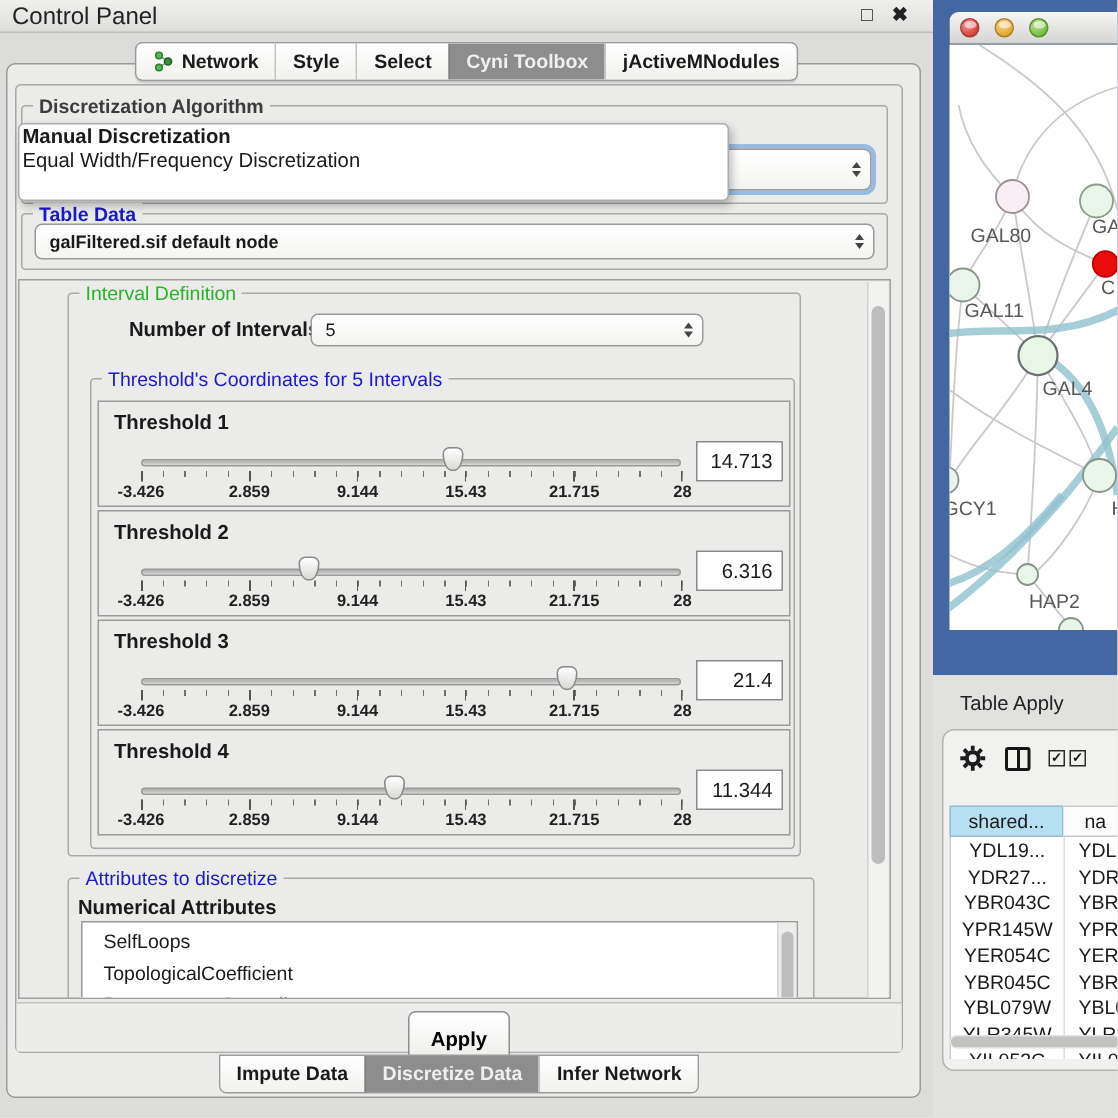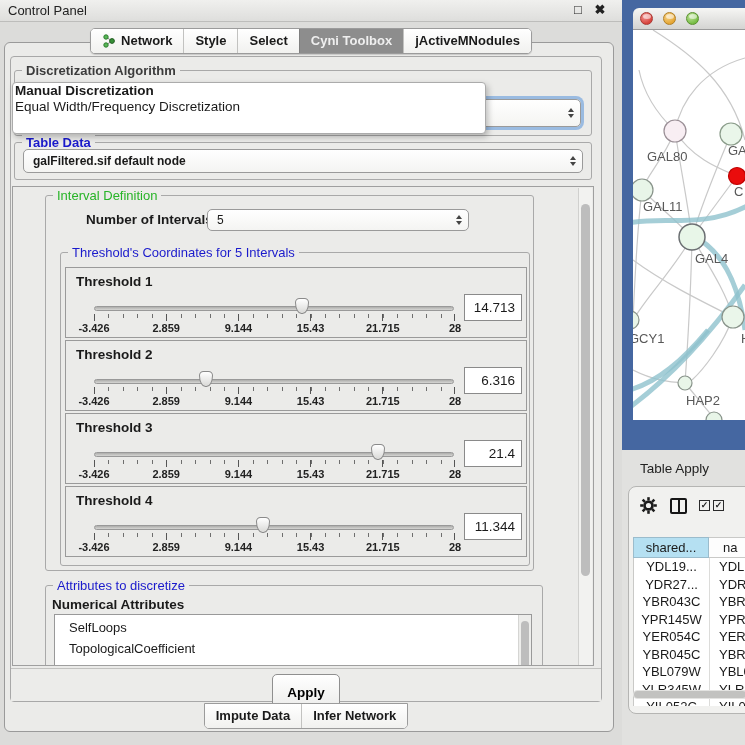--- a/index.html
+++ b/index.html
@@ -2,21 +2,21 @@
 <html><head>
 <meta charset="utf-8">
 <style>
   * { margin:0; padding:0; box-sizing:border-box; }
   html,body { width:745px; height:745px; }
   body { font-family:"Liberation Sans", sans-serif; background:#dcdcda; position:relative; overflow:hidden; color:#1a1a1a; }
   .abs { position:absolute; }
 
   
   .titlebar { left:0; top:0; width:622px; height:22px; background:linear-gradient(#f0f0ee,#deded c); background:linear-gradient(#f0f0ee,#dededc); border-bottom:1px solid #bdbdbb; }
-  .titlebar .t { position:absolute; left:8px; top:3px; font-size:13px; color:#222; }
+  .titlebar .t { position:absolute; left:8px; top:3px; font-size:16px; color:#222; }
   .win-btn { position:absolute; top:2px; font-size:13px; color:#222; width:16px; text-align:center; cursor:default; }
 
   .tabstrip { display:flex; justify-content:center; z-index:3; }
   .seg { display:flex; border:1px solid #9b9b9b; border-radius:5px; overflow:hidden; background:#fff; box-shadow:0 1px 1px rgba(0,0,0,.15); }
   .seg .tab { padding:4px 11px 5px; font-size:13px; font-weight:bold; background:linear-gradient(#ffffff,#f1f1ef); border-left:1px solid #c2c2c0; display:flex; align-items:center; gap:5px; white-space:nowrap; }
   .seg .tab:first-child { border-left:none; }
   .seg .tab.sel { background:#8d8d8d; color:#efefef; border-left-color:#7f7f7f; }
 
   .outer-panel { left:4px; top:42px; width:610px; height:690px; background:#ebebe9; border:1px solid #9a9a9a; border-radius:6px; }
   .inner-panel { left:10px; top:56px; width:592px; height:646px; background:#ebebe9; border:1px solid #a8a8a8; border-radius:4px; }
@@ -259,20 +259,23 @@
 </div>
 
 <div class="abs apply-strip">
   <button class="btn">Apply</button>
 </div>
 
 <div class="abs tabstrip" style="left:0; top:703px; width:612px;">
   <div class="seg" style="border-radius:0 0 5px 5px; box-shadow:none;">
     <div class="tab">
         <span>Impute Data</span>
+      </div>
+    <div class="tab sel">
+        <span>Discretize Data</span>
       </div>
     <div class="tab">
         <span>Infer Network</span>
       </div>
   </div>
 </div>
 
 <div class="abs net-frame"></div>
 <div class="abs net-titlebar">
   <span class="light" style="left:7px;  background:radial-gradient(circle at 35% 30%, #f29a96, #d8433c 70%); border:1px solid #a83a34;">

